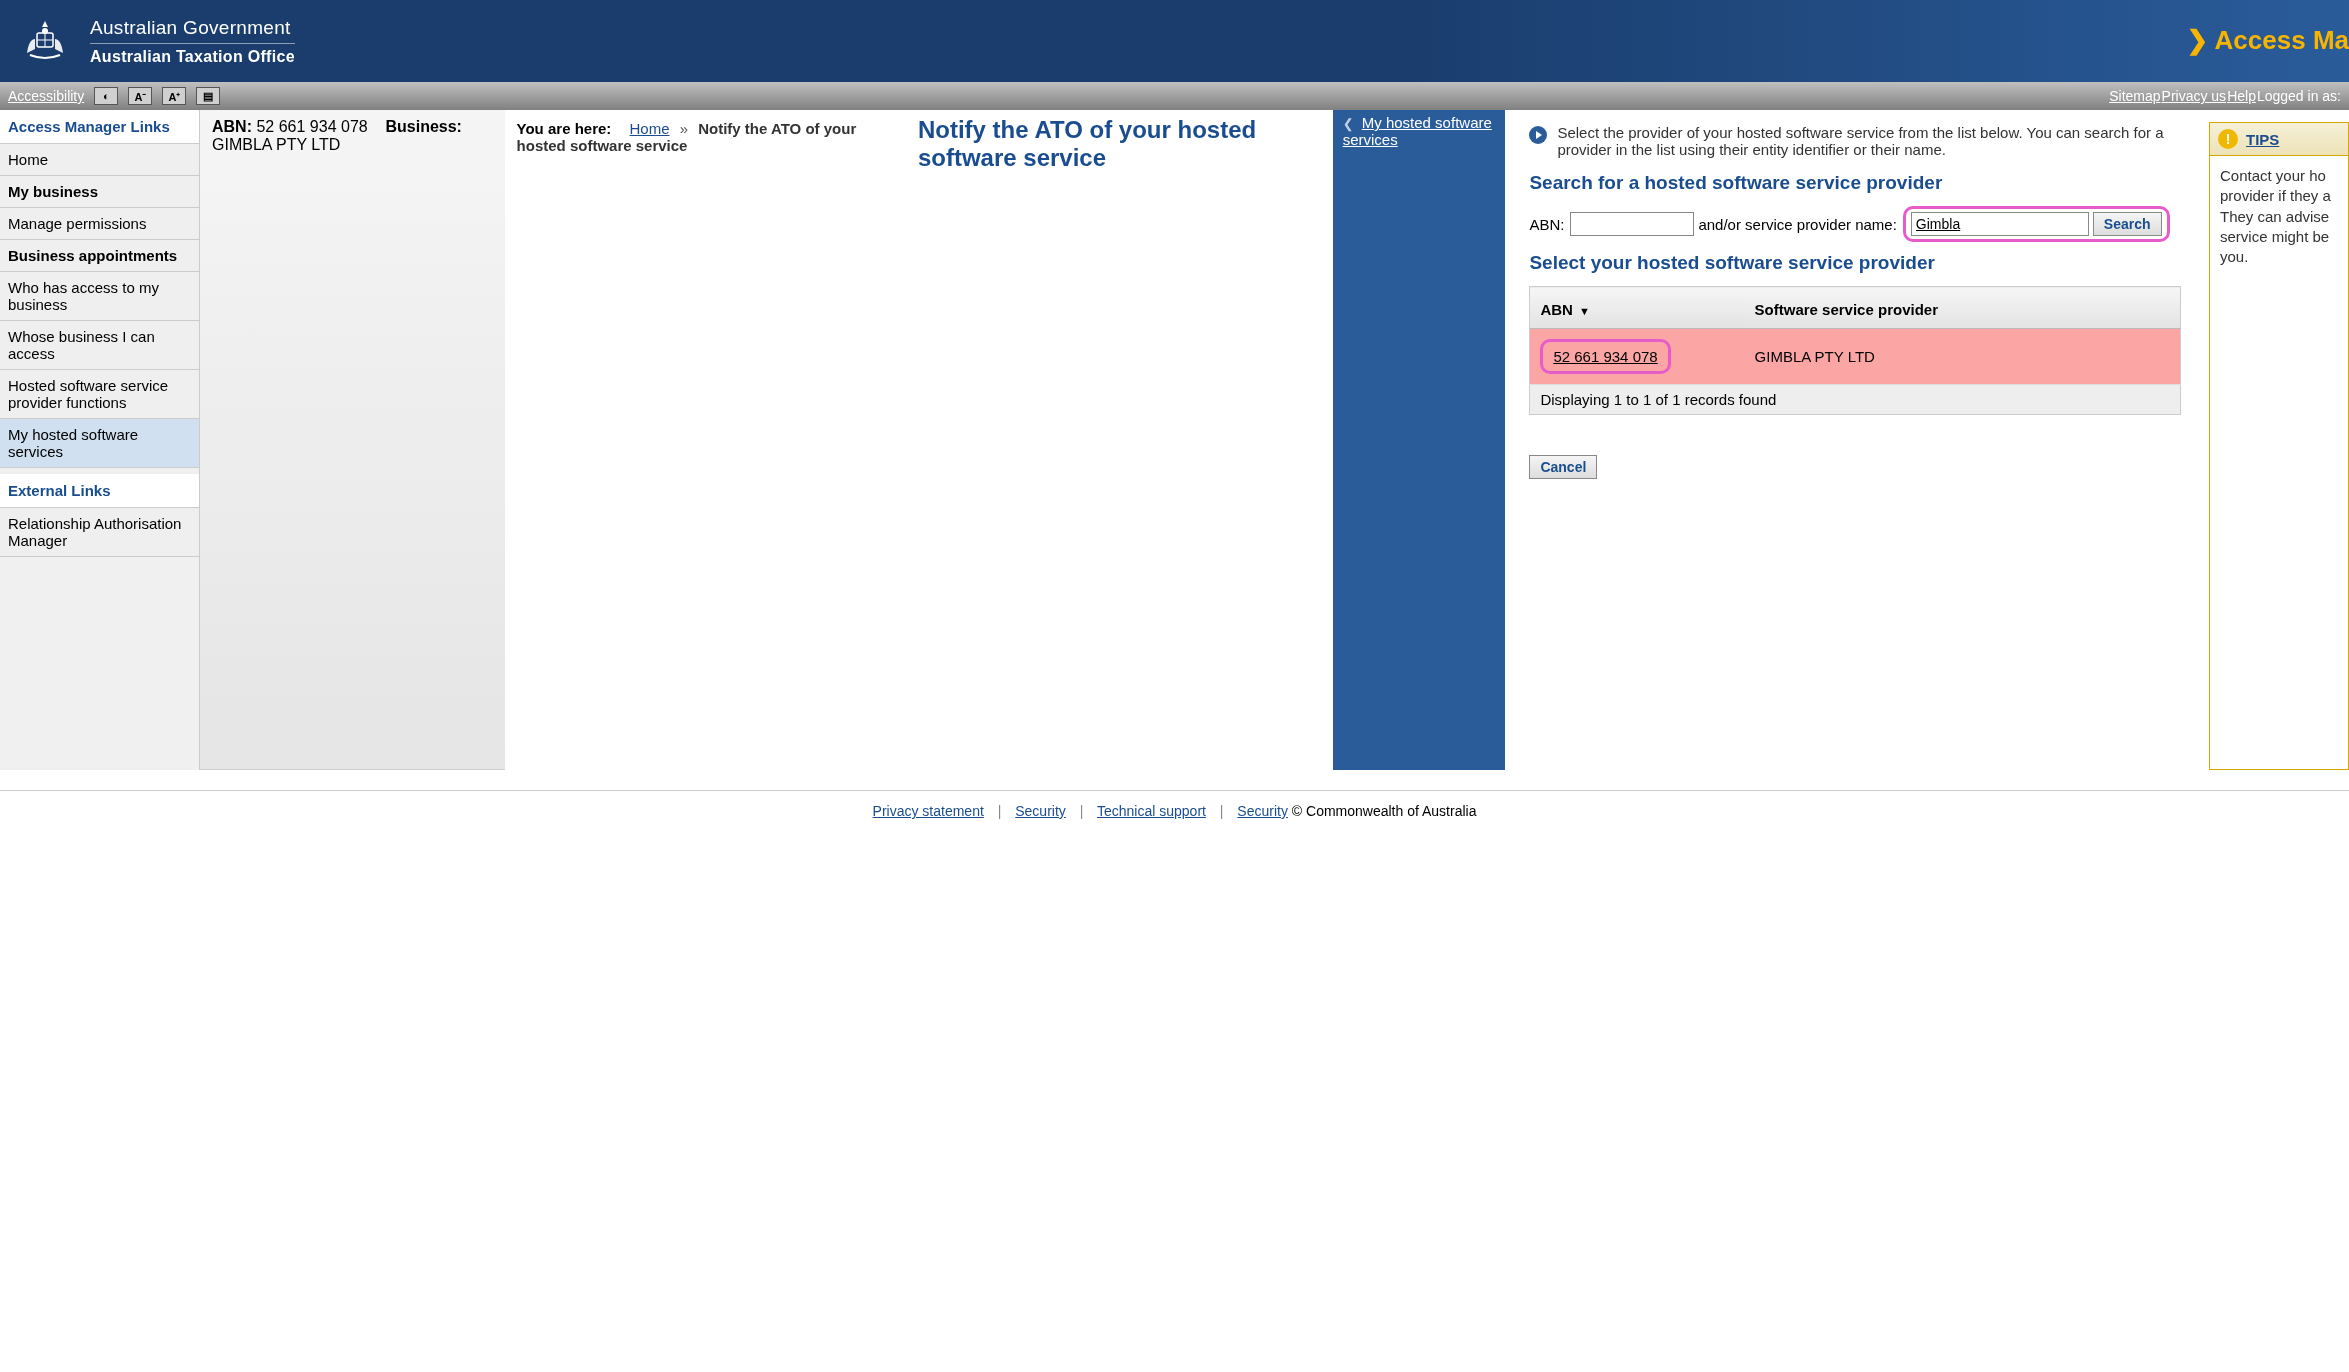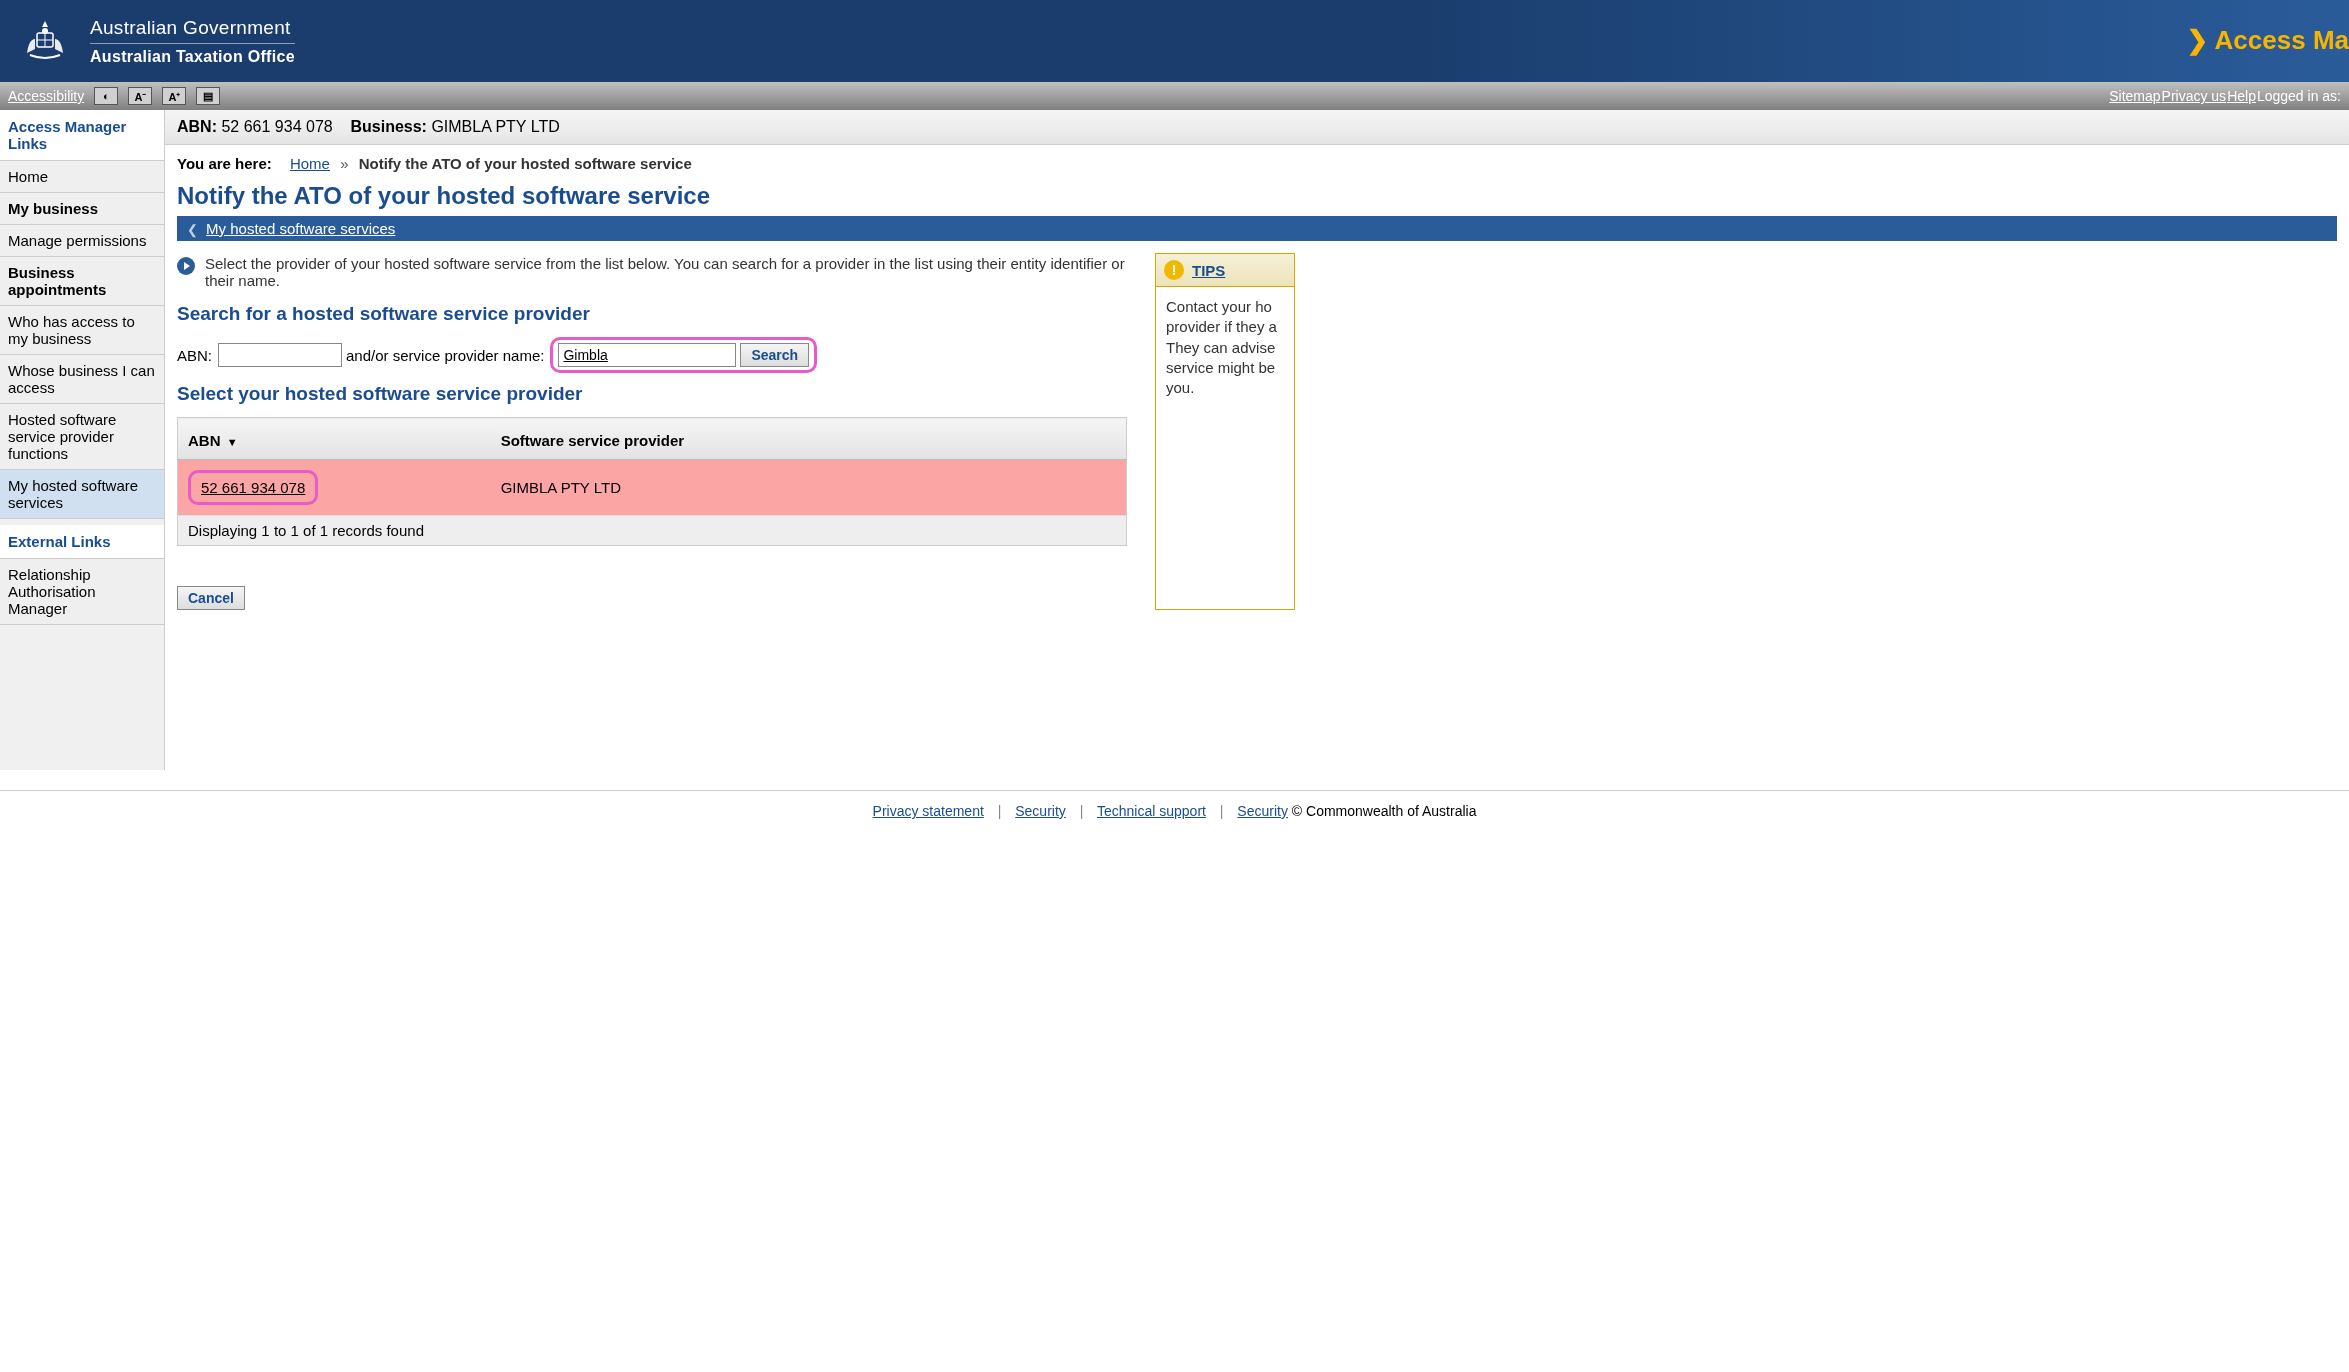--- a/index.html
+++ b/index.html
@@ -16,27 +16,27 @@
     
     .utility-bar { background: linear-gradient(to bottom, #c0c0c0, #808080); height: 28px; display: flex; align-items: center; justify-content: space-between; padding: 0 8px; font-size: 14px; }
     .utility-left { display: flex; align-items: center; gap: 10px; }
     .utility-left a { color: #fff; text-decoration: underline; }
     .util-icon { display: inline-flex; align-items: center; justify-content: center; width: 24px; height: 18px; border: 1px solid #555; background: #d0d0d0; font-size: 11px; font-weight: bold; color: #000; }
     .utility-right { display: flex; align-items: flex-start; gap: 1px; color: #fff; }
     .utility-right a { color: #fff; text-decoration: underline; }
     
     .container { display: flex; align-items: stretch; min-height: 660px; }
     
-    .sidebar { width: 165px; background: #f0f0f0; border-right: 1px solid #ccc; }
+    .sidebar { width: 200px; background: #f0f0f0; border-right: 1px solid #ccc; }
     .sidebar-section-title { font-size: 15px; font-weight: bold; color: #1a4d8f; padding: 8px 10px 8px 8px; background: #fff; border-bottom: 1px solid #ccc; }
     .sidebar-item { padding: 7px 8px; border-bottom: 1px solid #ccc; font-size: 15px; color: #000; cursor: pointer; background: #efefef; }
     .sidebar-item.bold { font-weight: bold; }
     .sidebar-item.active { background: #d0e0f0; }
     
-    .main-area { flex: 1; display: flex; flex-direction: column; }
+    .main-area { flex: 1; display: flex; flex-direction: row; }
     
     .context-bar { background: linear-gradient(to bottom, #f5f5f5, #e5e5e5); border-bottom: 1px solid #ccc; padding: 8px 12px; font-size: 16px; }
     .context-bar .lbl { font-weight: bold; }
     
     .breadcrumb-row { padding: 10px 12px 4px 12px; font-size: 15px; }
     .breadcrumb-row .yah { font-weight: bold; margin-right: 14px; }
     .breadcrumb-row a { color: #1a4d8f; text-decoration: underline; }
     .breadcrumb-row .sep { margin: 0 6px; color: #555; }
     .breadcrumb-row .current { font-weight: bold; color: #333; }
     

